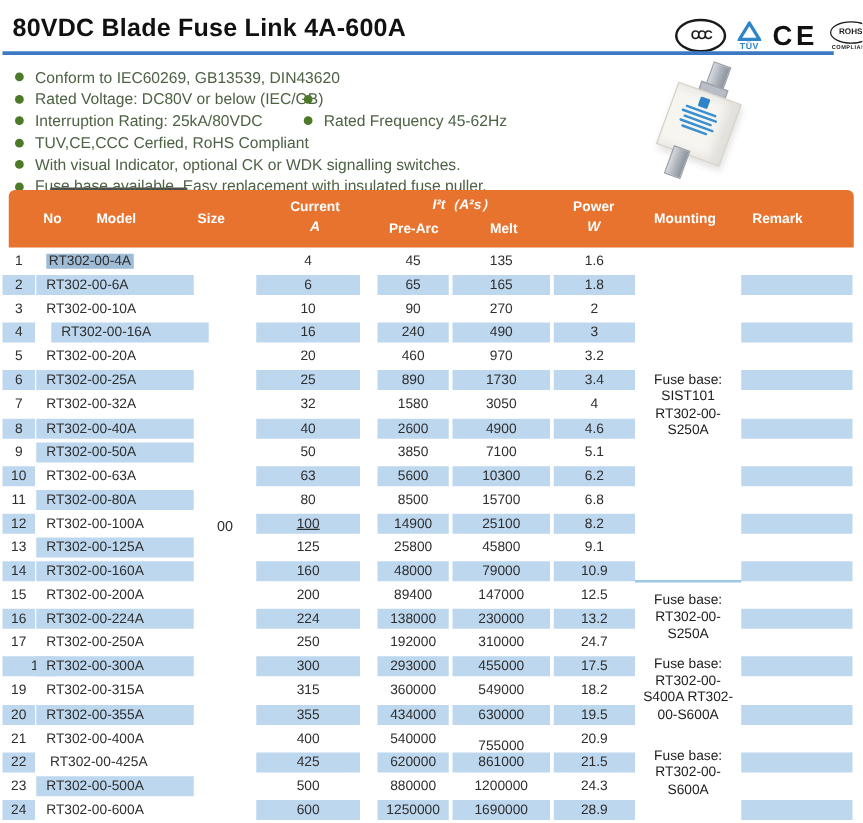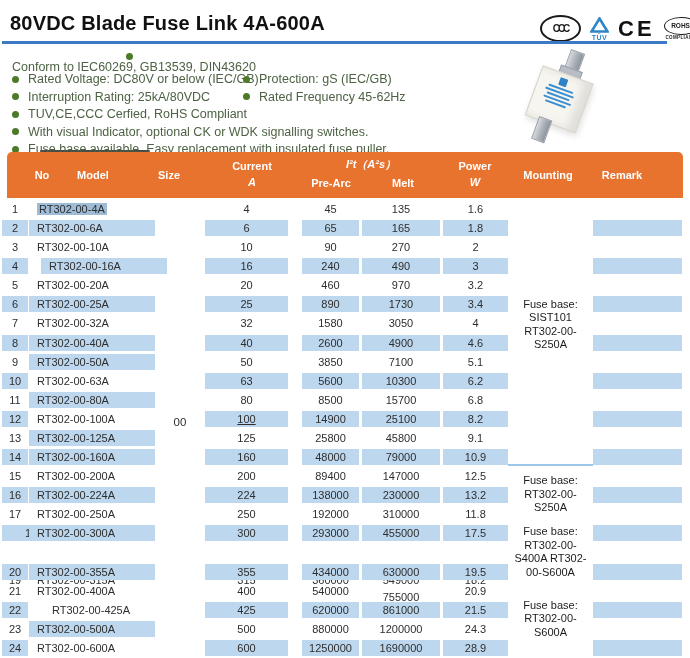--- a/index.html
+++ b/index.html
@@ -85,31 +85,30 @@
     <div class="ce">CE</div>
     <div class="rohs">
       <span class="oval">ROHS</span>
       <span class="sub">COMPLIANT</span>
     </div>
   </div>
 
   <div class="rule"></div>
   <div class="artifact"></div>
 
-  <div class="feat" style="left:12px;top:53px;flex-direction:column;">
+  <div class="feat" style="left:12px;top:53px;">
     <span class="dot"></span>
     <span>Conform to IEC60269, GB13539, DIN43620</span>
   </div>
   <div class="feat" style="left:12px;top:70.5px;">
     <span class="dot"></span>
     <span>Rated Voltage: DC80V or below (IEC/GB)</span>
   </div>
   <div class="feat" style="left:243px;top:70.5px;">
     <span class="dot"></span>
-    <span>Protection: gS (IEC/GB)</span>
   </div>
   <div class="feat" style="left:12px;top:88px;">
     <span class="dot"></span>
     <span>Interruption Rating: 25kA/80VDC</span>
   </div>
   <div class="feat" style="left:243px;top:88px;">
     <span class="dot"></span>
     <span>Rated Frequency 45-62Hz</span>
   </div>
   <div class="feat" style="left:12px;top:105.5px;">
@@ -505,21 +504,21 @@
         <div class="cell" style="left: 205px; width: 83px;">
           <span>250</span>
         </div>
         <div class="cell" style="left: 302px; width: 57px;">
           <span>192000</span>
         </div>
         <div class="cell" style="left: 362px; width: 78px;">
           <span>310000</span>
         </div>
         <div class="cell" style="left: 443px; width: 65px;">
-          <span>11.8</span>
+          <span>24.7</span>
         </div>
         <div class="cell" style="left: 593px; width: 89px;"></div>
       </div>
       <div class="trow" style="top: 324px; height: 19px;">
         <div class="cell" style="left: 2px; width: 26px; background: rgb(189, 215, 238); padding-left: 16px;">
           <span>18</span>
         </div>
         <div class="cell left" style="left: 29px; width: 126px; background: rgb(189, 215, 238);">
           <span>RT302-00-300A</span>
         </div>
@@ -530,21 +529,21 @@
           <span>293000</span>
         </div>
         <div class="cell" style="left: 362px; width: 78px; background: rgb(189, 215, 238);">
           <span>455000</span>
         </div>
         <div class="cell" style="left: 443px; width: 65px; background: rgb(189, 215, 238);">
           <span>17.5</span>
         </div>
         <div class="cell" style="left: 593px; width: 89px; background: rgb(189, 215, 238);"></div>
       </div>
-      <div class="trow" style="top: 343px; height: 20px; margin-top: 28px;">
+      <div class="trow" style="top: 343px; height: 20px;">
         <div class="cell" style="left: 2px; width: 26px;">
           <span>19</span>
         </div>
         <div class="cell left" style="left: 29px; width: 126px;">
           <span>RT302-00-315A</span>
         </div>
         <div class="cell" style="left: 205px; width: 83px;">
           <span>315</span>
         </div>
         <div class="cell" style="left: 302px; width: 57px;">
@@ -597,21 +596,21 @@
         </div>
         <div class="cell" style="left: 443px; width: 65px;">
           <span>20.9</span>
         </div>
         <div class="cell" style="left: 593px; width: 89px;"></div>
       </div>
       <div class="trow" style="top: 401px; height: 19px;">
         <div class="cell" style="left: 2px; width: 26px; background: rgb(189, 215, 238);">
           <span>22</span>
         </div>
-        <div class="cell left" style="left: 44px; width: 126px;">
+        <div class="cell left" style="left: 32px; width: 126px;">
           <span>RT302-00-425A</span>
         </div>
         <div class="cell" style="left: 205px; width: 83px; background: rgb(189, 215, 238);">
           <span>425</span>
         </div>
         <div class="cell" style="left: 302px; width: 57px; background: rgb(189, 215, 238);">
           <span>620000</span>
         </div>
         <div class="cell" style="left: 362px; width: 78px; background: rgb(189, 215, 238);">
           <span>861000</span>

